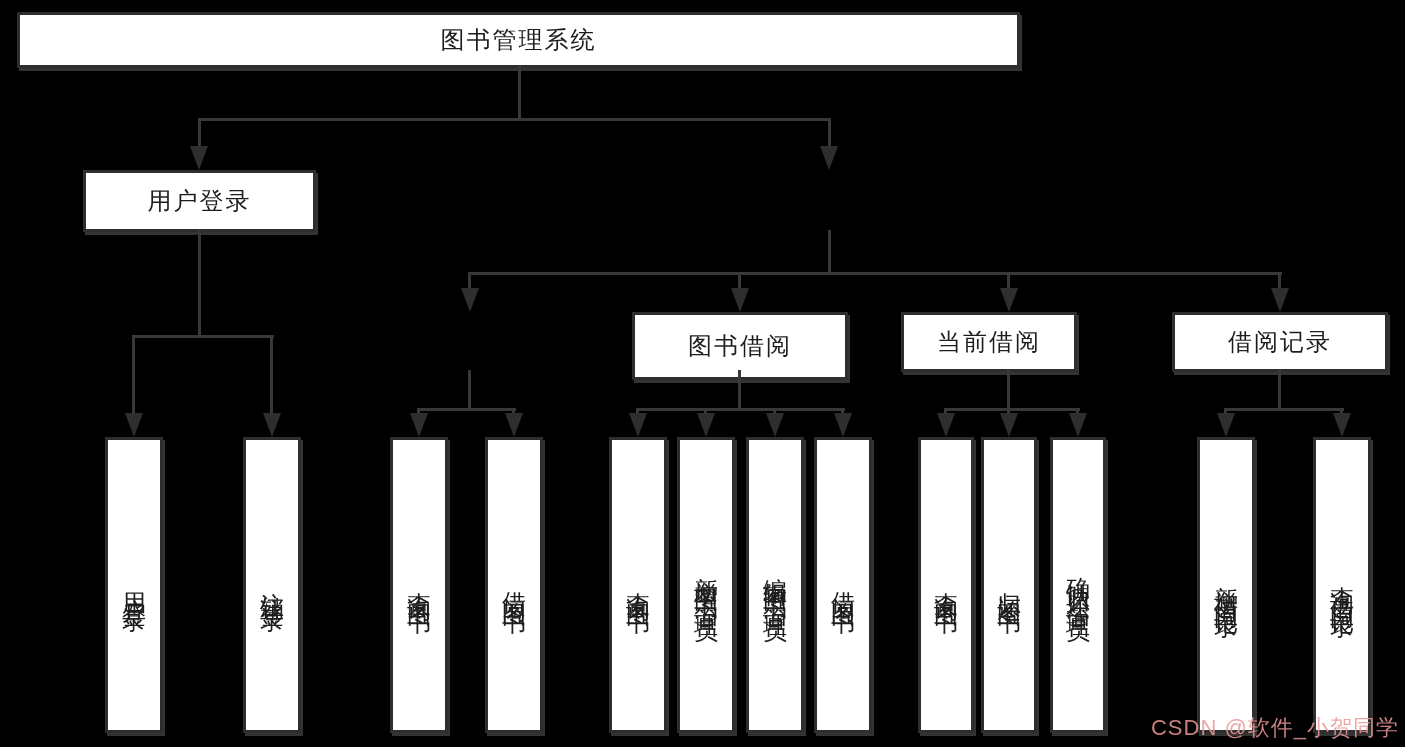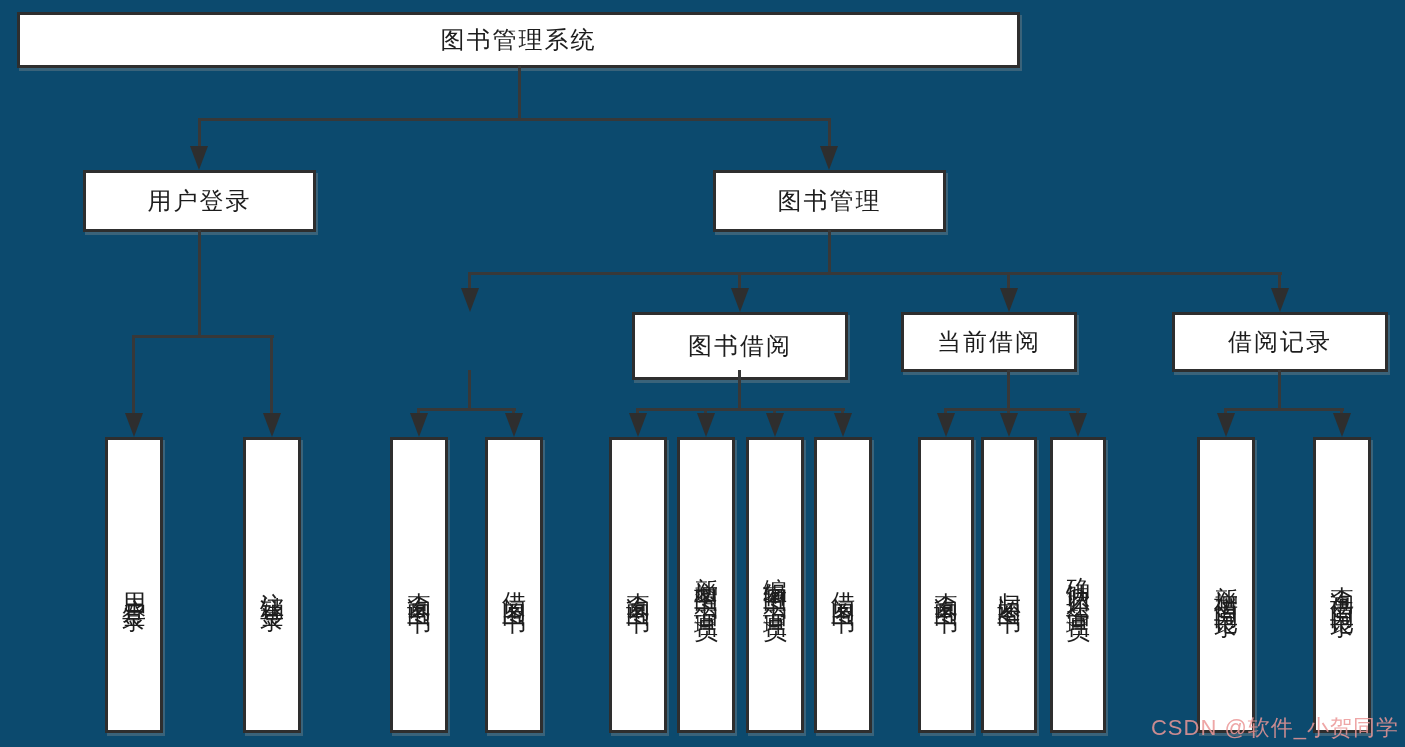--- a/index.html
+++ b/index.html
@@ -1,17 +1,17 @@
 <!DOCTYPE html>
 <html><head>
 <meta charset="utf-8">
 <style>
   html,body{margin:0;padding:0;background:#ffffff;}
   .canvas{
-    position:relative;width:1405px;height:747px;background:#0c4a6e;overflow:hidden;
+    position:relative;width:1405px;height:747px;background:#000000;overflow:hidden;
     font-family:"Liberation Sans","DejaVu Sans",sans-serif;
   }
   .box{
     position:absolute;box-sizing:border-box;background:#ffffff;
     border:3px solid #2e2e2e;color:#1d1d1d;
     display:flex;align-items:center;justify-content:center;
     box-shadow:2px 3px 0 rgba(145,145,145,0.35);
   }
   .hbox{font-size:24px;letter-spacing:2px;white-space:nowrap;}
   .leaf{
@@ -33,21 +33,20 @@
   }
 </style>
 </head>
 <body>
 
 <div class="canvas">
 
   <div class="box hbox" style="left:17px;top:12px;width:1003px;height:56px">图书管理系统</div>
 
   <div class="box hbox" style="left:83px;top:170px;width:233px;height:62px">用户登录</div>
-  <div class="box hbox" style="left:713px;top:170px;width:233px;height:62px">图书管理</div>
 
   <div class="box hbox" style="left:632px;top:312px;width:216px;height:68px">图书借阅</div>
   <div class="box hbox" style="left:901px;top:312px;width:176px;height:60px">当前借阅</div>
   <div class="box hbox" style="left:1172px;top:312px;width:216px;height:60px">借阅记录</div>
 
   <div class="box leaf" style="left:105px">用户登录</div>
   <div class="box leaf" style="left:243px">注销登录</div>
 
   <div class="box leaf" style="left:390px">查询图书</div>
   <div class="box leaf" style="left:485px">借阅图书</div>

